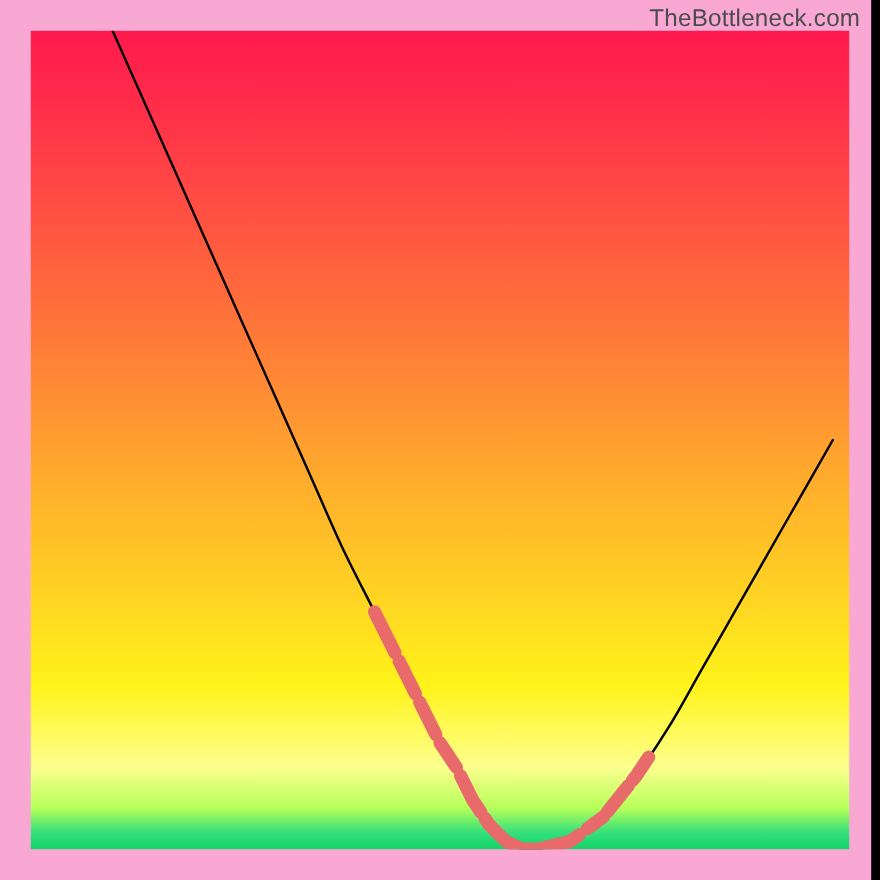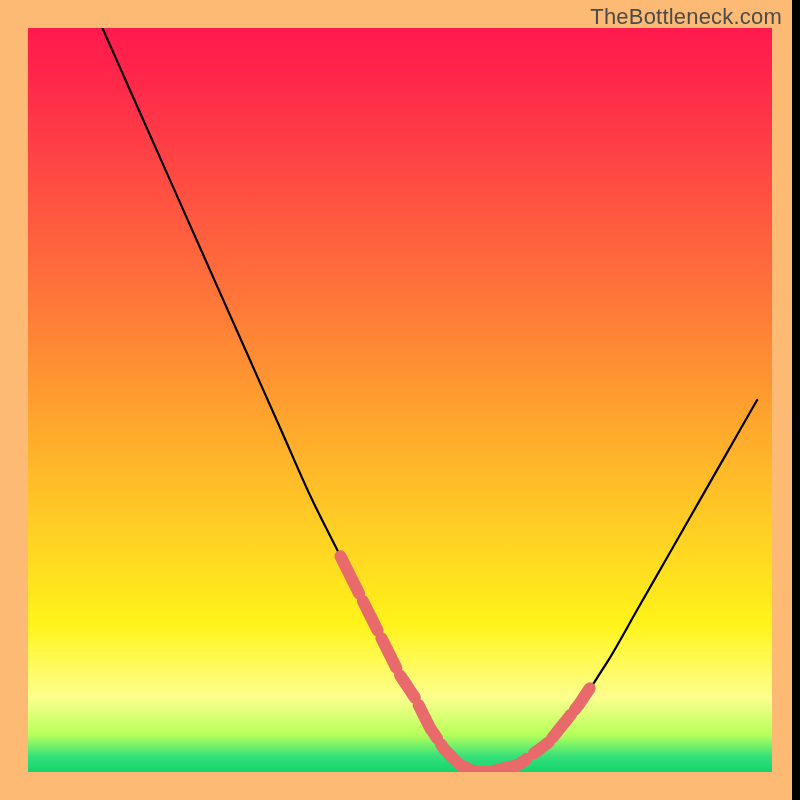--- a/index.html
+++ b/index.html
@@ -10,21 +10,21 @@
     background: #000000;
     overflow: hidden;
     font-family: Arial, Helvetica, sans-serif;
   }
   .frame {
     position: absolute;
     left: 0;
     top: 0;
     width: 792px;
     height: 800px;
-    background: #fdba74;
+    background: #f9a8d4;
   }
   .plot {
     position: absolute;
     left: 28px;
     top: 28px;
     width: 744px;
     height: 744px;
     
     background: linear-gradient(to bottom,
       #ff1a4d 0%,

